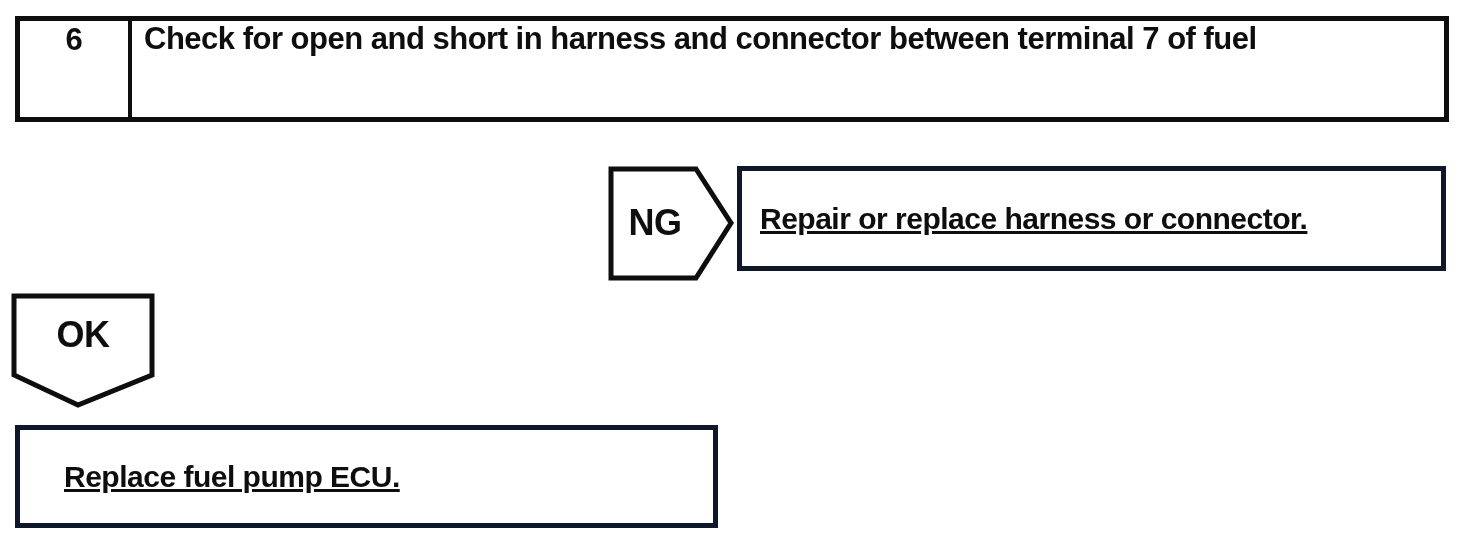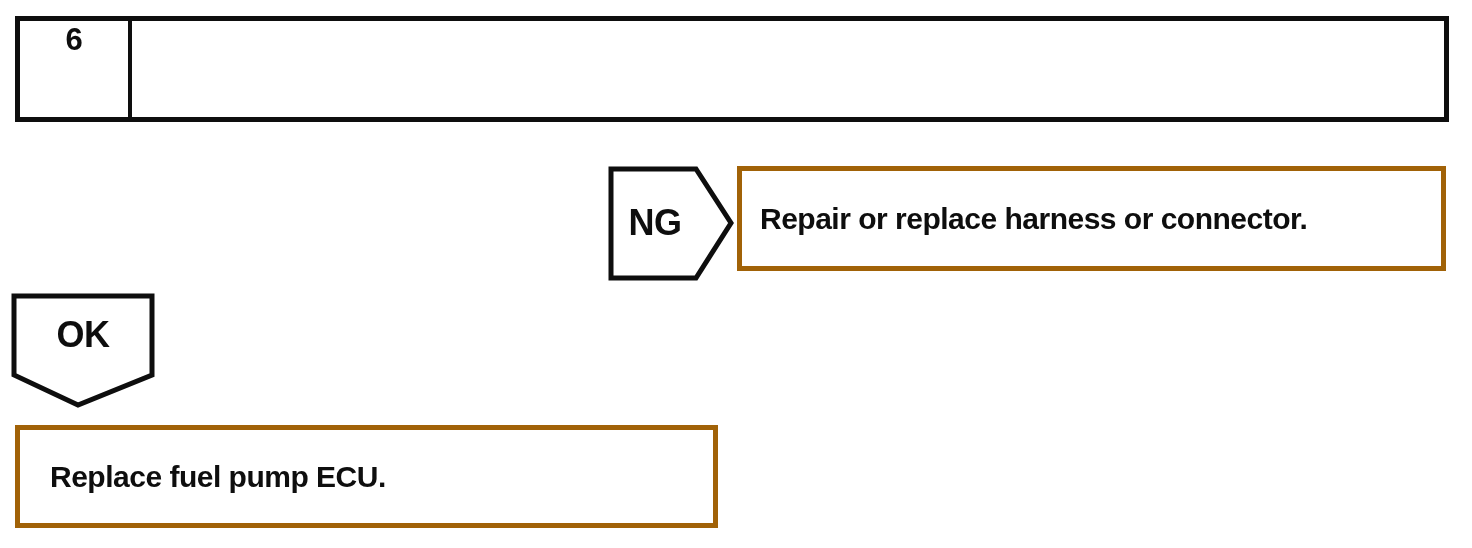--- a/index.html
+++ b/index.html
@@ -40,37 +40,38 @@
     padding: 2px 10px 0 12px;
     font-size: 31px;
     line-height: 31px;
     letter-spacing: -0.5px;
   }
   .step-instruction .line { white-space: nowrap; }
 
   
   .action-box {
     position: absolute;
-    border: 5px solid #a16207;
+    border: 5px solid #0f172a;
     background: #ffffff;
     display: flex;
     align-items: center;
     font-size: 30px;
     letter-spacing: -0.5px;
     white-space: nowrap;
+    text-decoration: underline;
   }
   .ng-action-box {
     left: 737px; top: 166px;
     width: 709px; height: 105px;
     padding-left: 18px;
   }
   .ok-action-box {
     left: 15px; top: 425px;
     width: 703px; height: 103px;
-    padding-left: 30px;
+    padding-left: 44px;
   }
 
   
   .shape-wrap { position: absolute; }
   .shape-wrap svg { display: block; }
   .branch-label {
     position: absolute;
     display: flex;
     align-items: center;
     justify-content: center;
@@ -85,20 +86,21 @@
 </head>
 <body>
 
 <div class="canvas">
 
   <div class="step-box">
     <div class="step-number-cell">
       <span>6</span>
     </div>
     <div class="step-instruction">
+      <div class="line">Check for open and short in harness and connector between terminal 7 of fuel</div>
     </div>
   </div>
 
   <div class="shape-wrap ng-shape">
     <svg width="127" height="115" viewBox="0 0 127 115" aria-hidden="true">
       <polygon points="3,3 88,3 123,57 88,112 3,112" fill="#ffffff" stroke="#0e0e0e" stroke-width="5" stroke-linejoin="miter"></polygon>
     </svg>
   </div>
   <div class="branch-label ng-label">NG</div>
 

